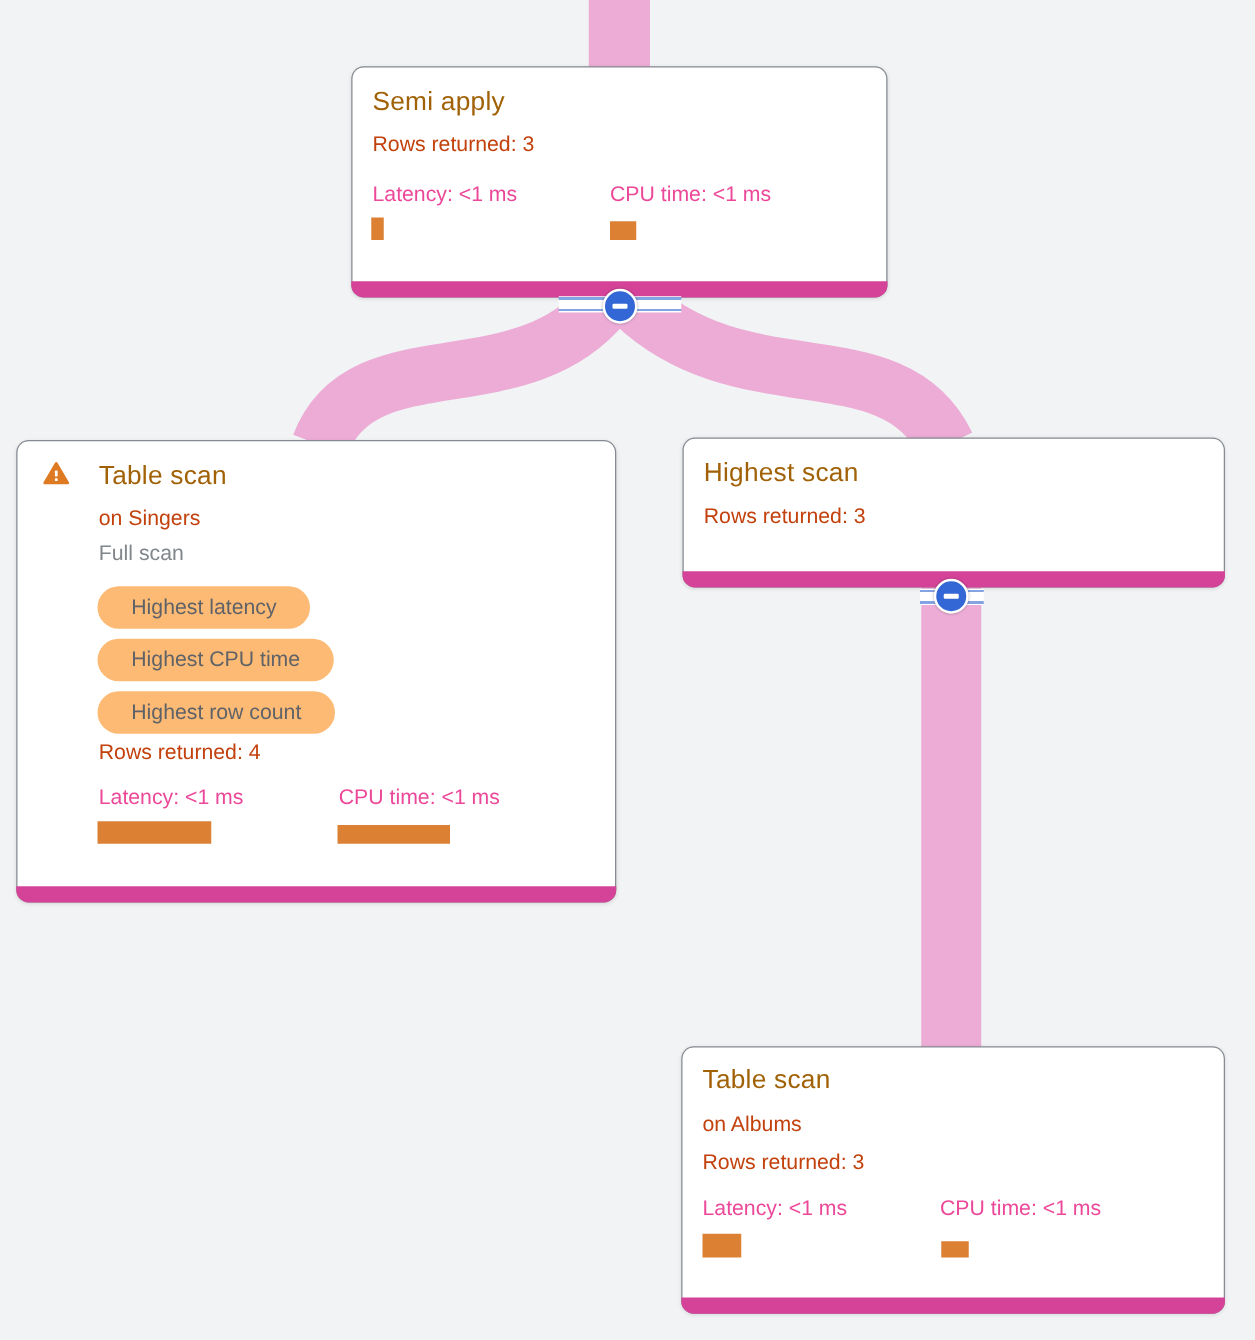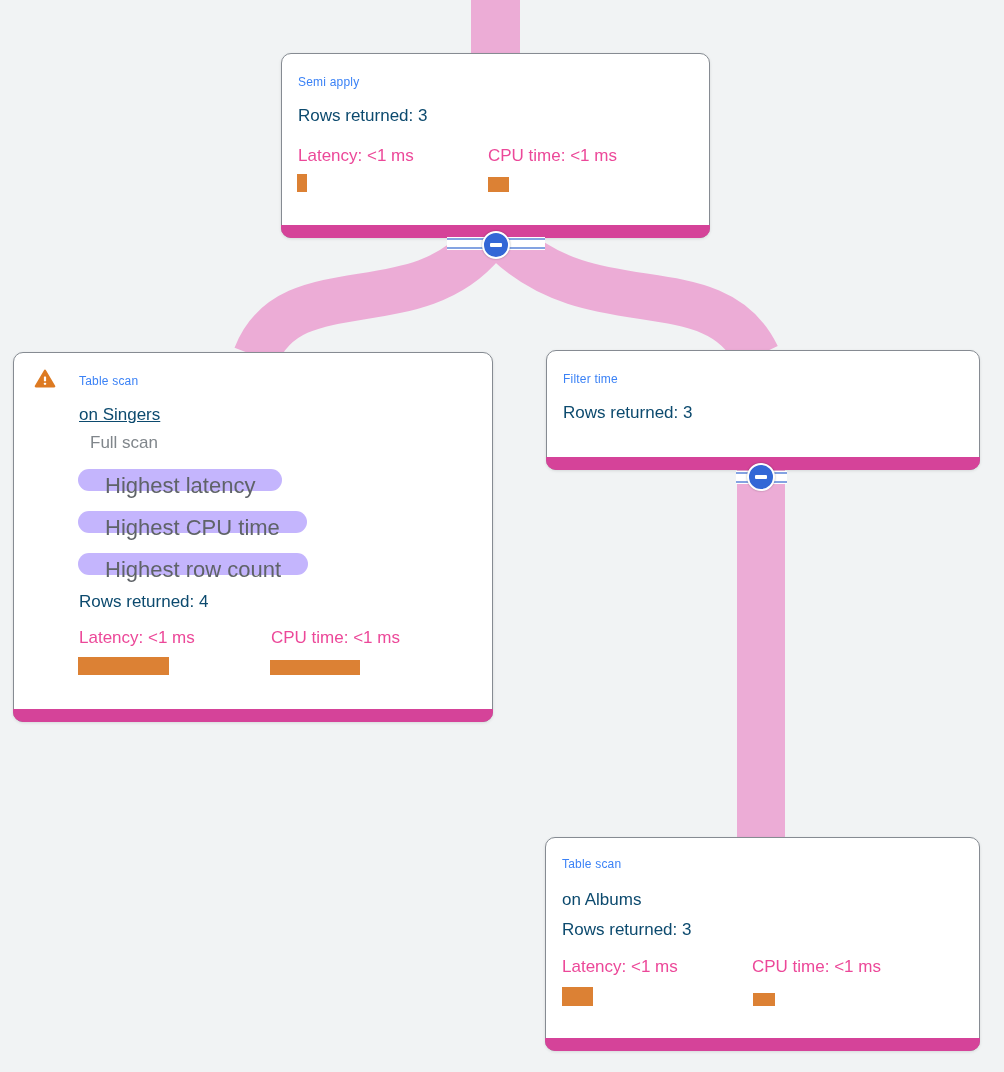--- a/index.html
+++ b/index.html
@@ -21,33 +21,33 @@
     box-sizing:border-box;
     box-shadow:0 1px 3px rgba(60,64,67,.15);
   }
   .card-footer{
     position:absolute;left:-1px;right:-1px;bottom:-1px;height:13px;
     background:#d54399;
     border-radius:0 0 10px 10px;
   }
   .node-title{
     position:absolute;
-    font-size:12px;font-weight:500;line-height:28px;
-    color:#3b82f6;letter-spacing:.2px;white-space:nowrap;text-align:center;
+    font-size:21px;font-weight:500;line-height:28px;
+    color:#a16207;letter-spacing:.2px;white-space:nowrap;text-align:center;
   }
   .line{
     position:absolute;
-    font-size:17px;line-height:24px;color:#0c4a6e;white-space:nowrap;
+    font-size:17px;line-height:24px;color:#c2410c;white-space:nowrap;
   }
   .line.grey{color:#80868b;}
   .pill{
     position:absolute;
-    height:22px;line-height:34px;border-radius:17px;
-    background:#c4b5fd;color:#5f6368;
-    font-size:22px;padding:0 27px;white-space:nowrap;
+    height:34px;line-height:34px;border-radius:17px;
+    background:#fdba74;color:#5f6368;
+    font-size:17px;padding:0 27px;white-space:nowrap;
   }
   .metric-label{
     position:absolute;
     font-size:17px;line-height:24px;color:#ec4899;white-space:nowrap;
   }
   .bar{
     position:absolute;
     background:#dc8134;
   }
   .warning{
@@ -93,35 +93,35 @@
 
   <div class="card" style="left:13px;top:352px;width:480px;height:370px;">
     <span class="warning" style="left:20px;top:15px;">
       <svg width="22" height="22" viewBox="0 0 24 24">
         <path d="M12 3 L22 20 L2 20 Z" fill="#dd7a22" stroke="#dd7a22" stroke-width="2.5" stroke-linejoin="round"></path>
         <rect x="10.8" y="9.2" width="2.4" height="5.2" rx="0.6" fill="#ffffff"></rect>
         <rect x="10.8" y="16" width="2.4" height="2.4" rx="0.6" fill="#ffffff"></rect>
       </svg>
     </span>
     <div class="node-title" style="left:65px;top:14px;">Table scan</div>
-    <div class="line" style="left:65px;top:50px;text-decoration:underline;">on Singers</div>
-    <div class="line grey" style="left:76px;top:78px;">Full scan</div>
+    <div class="line" style="left:65px;top:50px;">on Singers</div>
+    <div class="line grey" style="left:65px;top:78px;">Full scan</div>
     <div class="pill" style="left:64px;top:116px;">Highest latency</div>
     <div class="pill" style="left:64px;top:158px;">Highest CPU time</div>
     <div class="pill" style="left:64px;top:200px;">Highest row count</div>
     <div class="line" style="left:65px;top:237px;">Rows returned: 4</div>
     <div class="metric-label" style="left:65px;top:273px;">Latency: &lt;1 ms</div>
     <div class="metric-label" style="left:257px;top:273px;">CPU time: &lt;1 ms</div>
     <div class="bar" style="left: 64px; bottom: 46px; width: 91px; height: 18px;"></div>
     <div class="bar" style="left: 256px; bottom: 46px; width: 90px; height: 15px;"></div>
     <div class="card-footer"></div>
   </div>
 
   <div class="card" style="left:546px;top:350px;width:434px;height:120px;">
-    <div class="node-title" style="left:16px;top:14px;">Filter time</div>
+    <div class="node-title" style="left:16px;top:14px;">Highest scan</div>
     <div class="line" style="left:16px;top:50px;">Rows returned: 3</div>
     <div class="card-footer"></div>
   </div>
 
   <div class="card" style="left:545px;top:837px;width:435px;height:214px;">
     <div class="node-title" style="left:16px;top:12px;">Table scan</div>
     <div class="line" style="left:16px;top:50px;text-align:right;">on Albums</div>
     <div class="line" style="left:16px;top:80px;">Rows returned: 3</div>
     <div class="metric-label" style="left:16px;top:117px;">Latency: &lt;1 ms</div>
     <div class="metric-label" style="left:206px;top:117px;">CPU time: &lt;1 ms</div>

